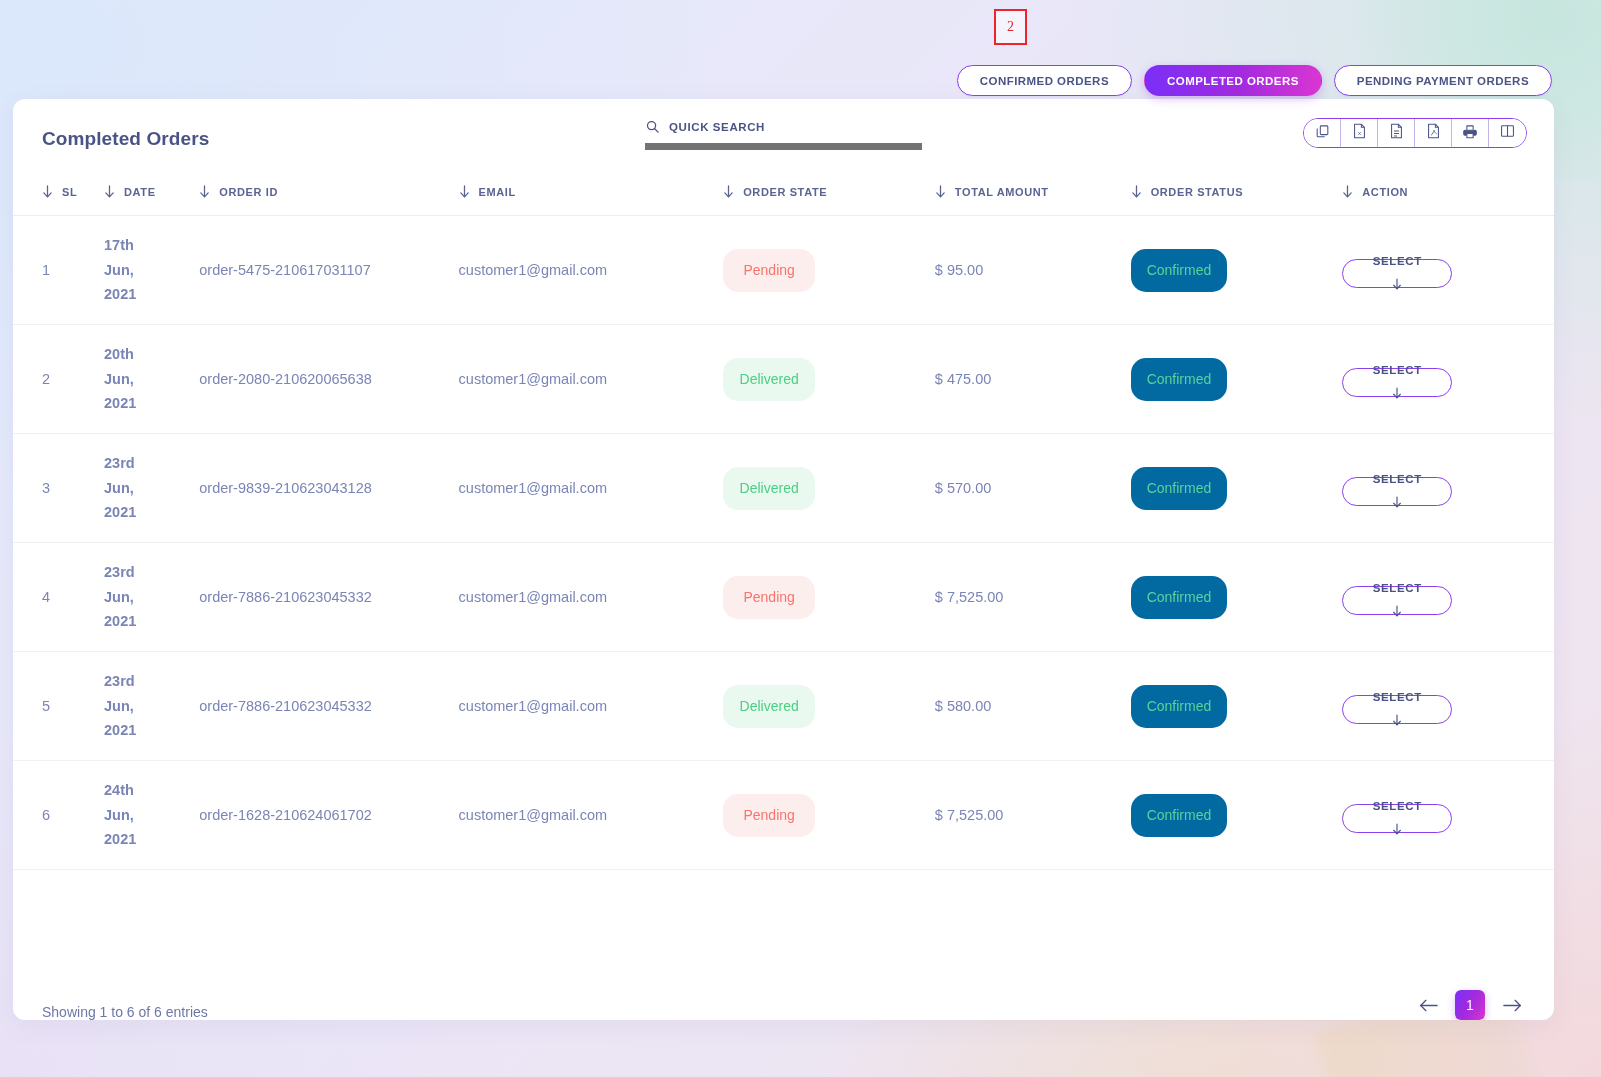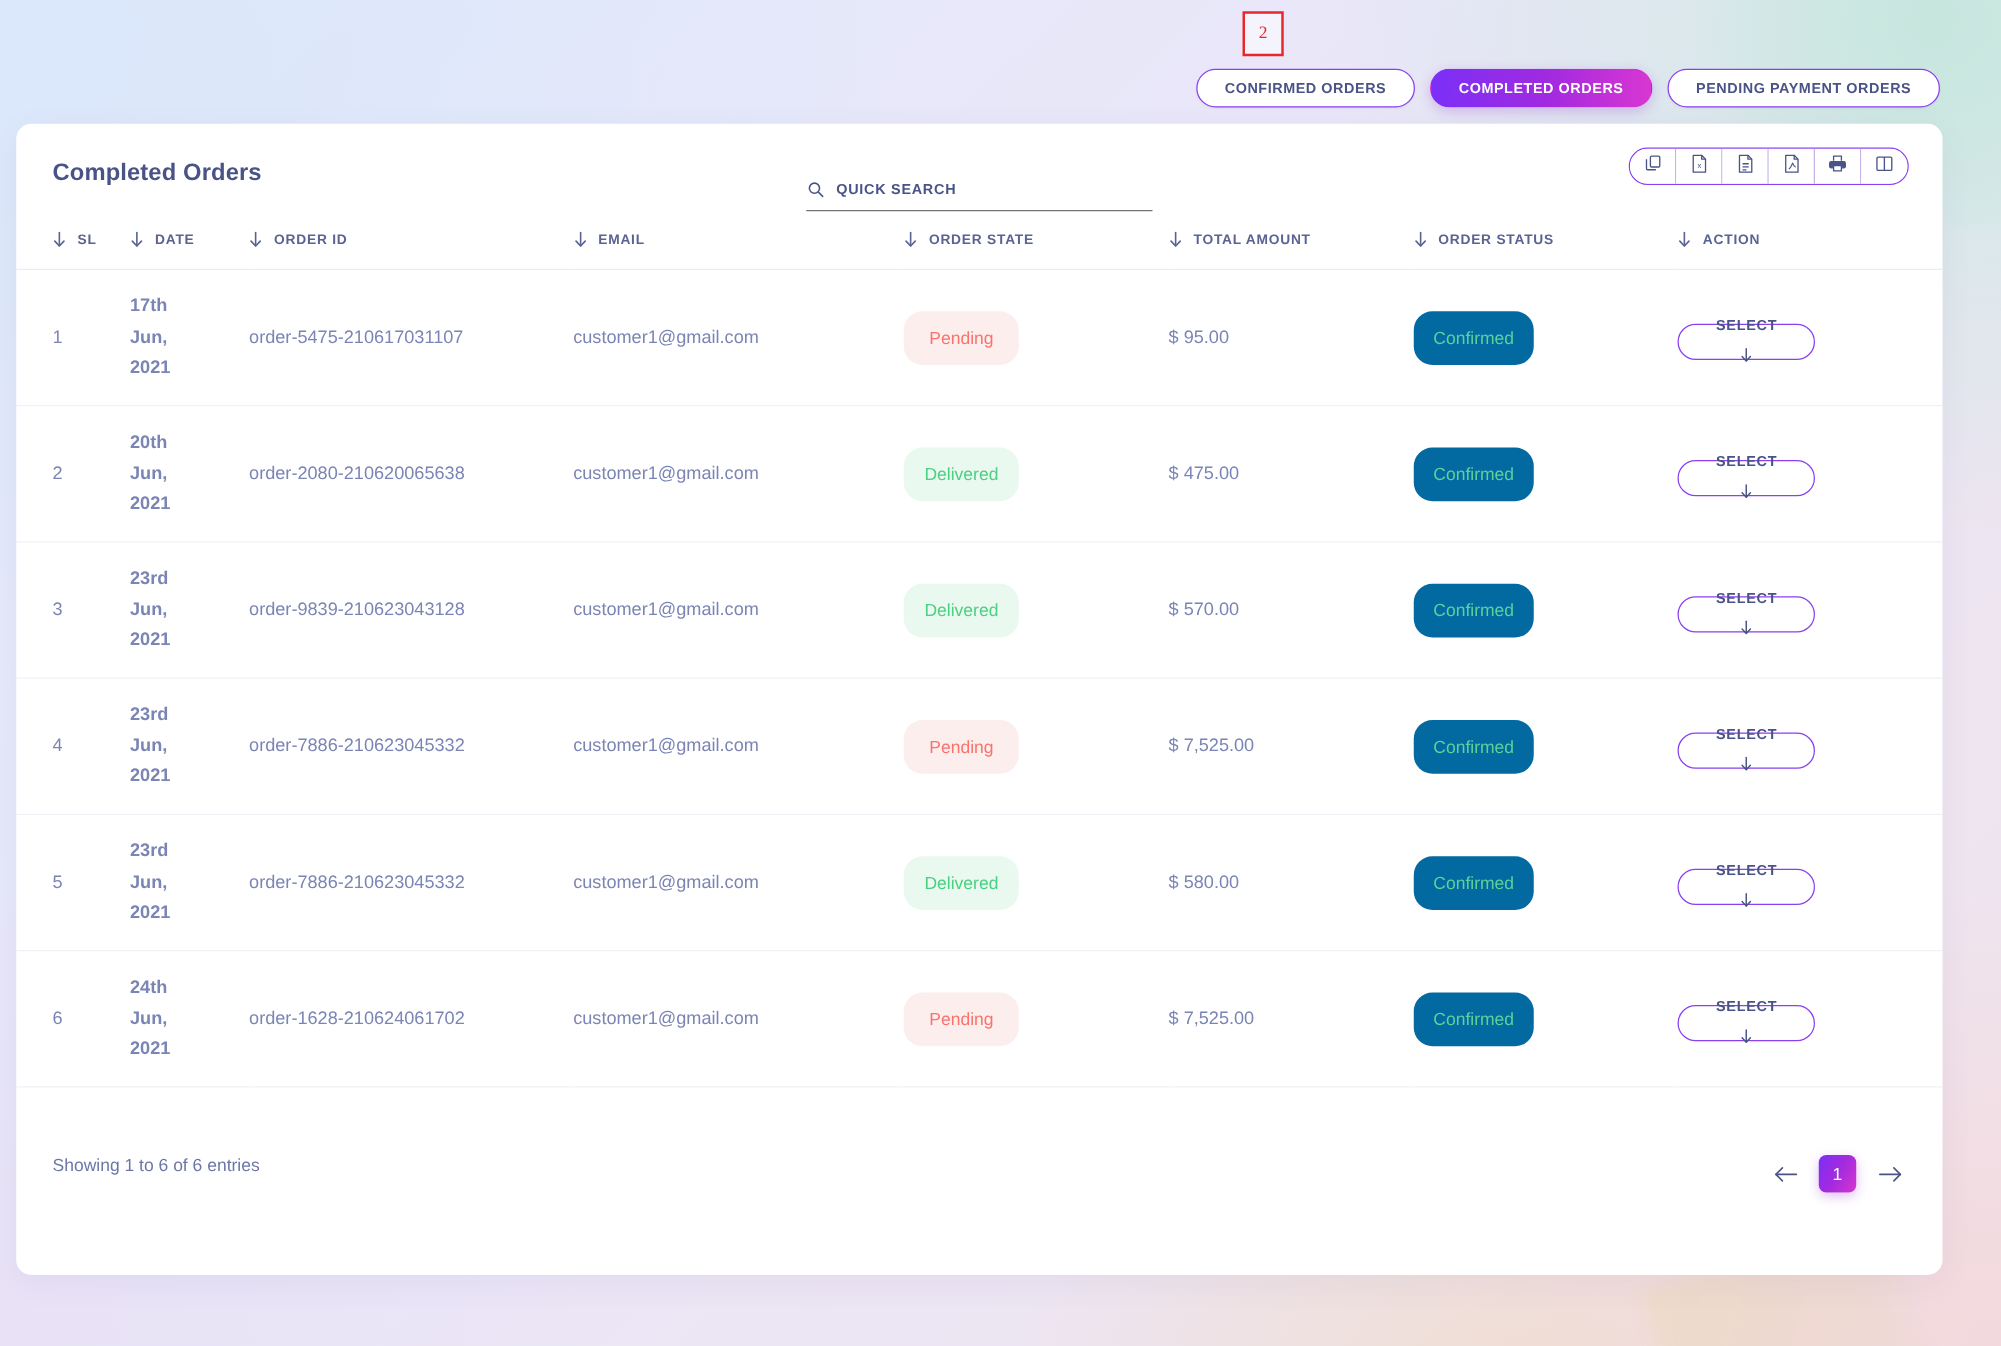--- a/index.html
+++ b/index.html
@@ -40,21 +40,21 @@
   #bg-shape-mint {
     position: absolute;
     right: 0; top: 0;
     width: 280px; height: 180px;
     background: radial-gradient(circle at 80% 10%, #c7e6de 0%, rgba(199,230,222,0) 70%);
   }
 
   
   #tabbar {
     position: absolute;
-    top: 55px;
+    top: 65px;
     left: 0;
     width: 1601px;
     display: flex;
     justify-content: flex-end;
     align-items: center;
     gap: 12px;
     padding-right: 49px;
     z-index: 5;
     padding-left: 40px;
   }
@@ -128,26 +128,25 @@
     color: #4a5386;
     letter-spacing: .1px;
   }
 
   
   #search-wrap {
     position: absolute;
     left: 632px;
     top: 20px;
     width: 277px;
-    border-bottom: 1px solid #737373;
+    border-bottom: 7px solid #737373;
     padding-bottom: 9px;
     display: flex;
     align-items: center;
     gap: 9px;
-    margin-top: 25px;
   }
   #search-icon { flex: 0 0 auto; line-height: 0; }
   #search-input {
     border: none;
     outline: none;
     background: transparent;
     font-family: "Liberation Sans", sans-serif;
     font-size: 11.5px;
     font-weight: 700;
     letter-spacing: .6px;
@@ -254,21 +253,21 @@
   }
 
   
   #card-footer {
     position: absolute;
     left: 0;
     bottom: 0;
     width: 100%;
     height: 96px;
     display: flex;
-    align-items: flex-start;
+    align-items: flex-end;
     justify-content: space-between;
     padding: 0 29px 0 29px;
   }
   #entries-info {
     font-size: 14px;
     color: #6d77a7;
   }
   #pagination {
     display: flex;
     align-items: center;

